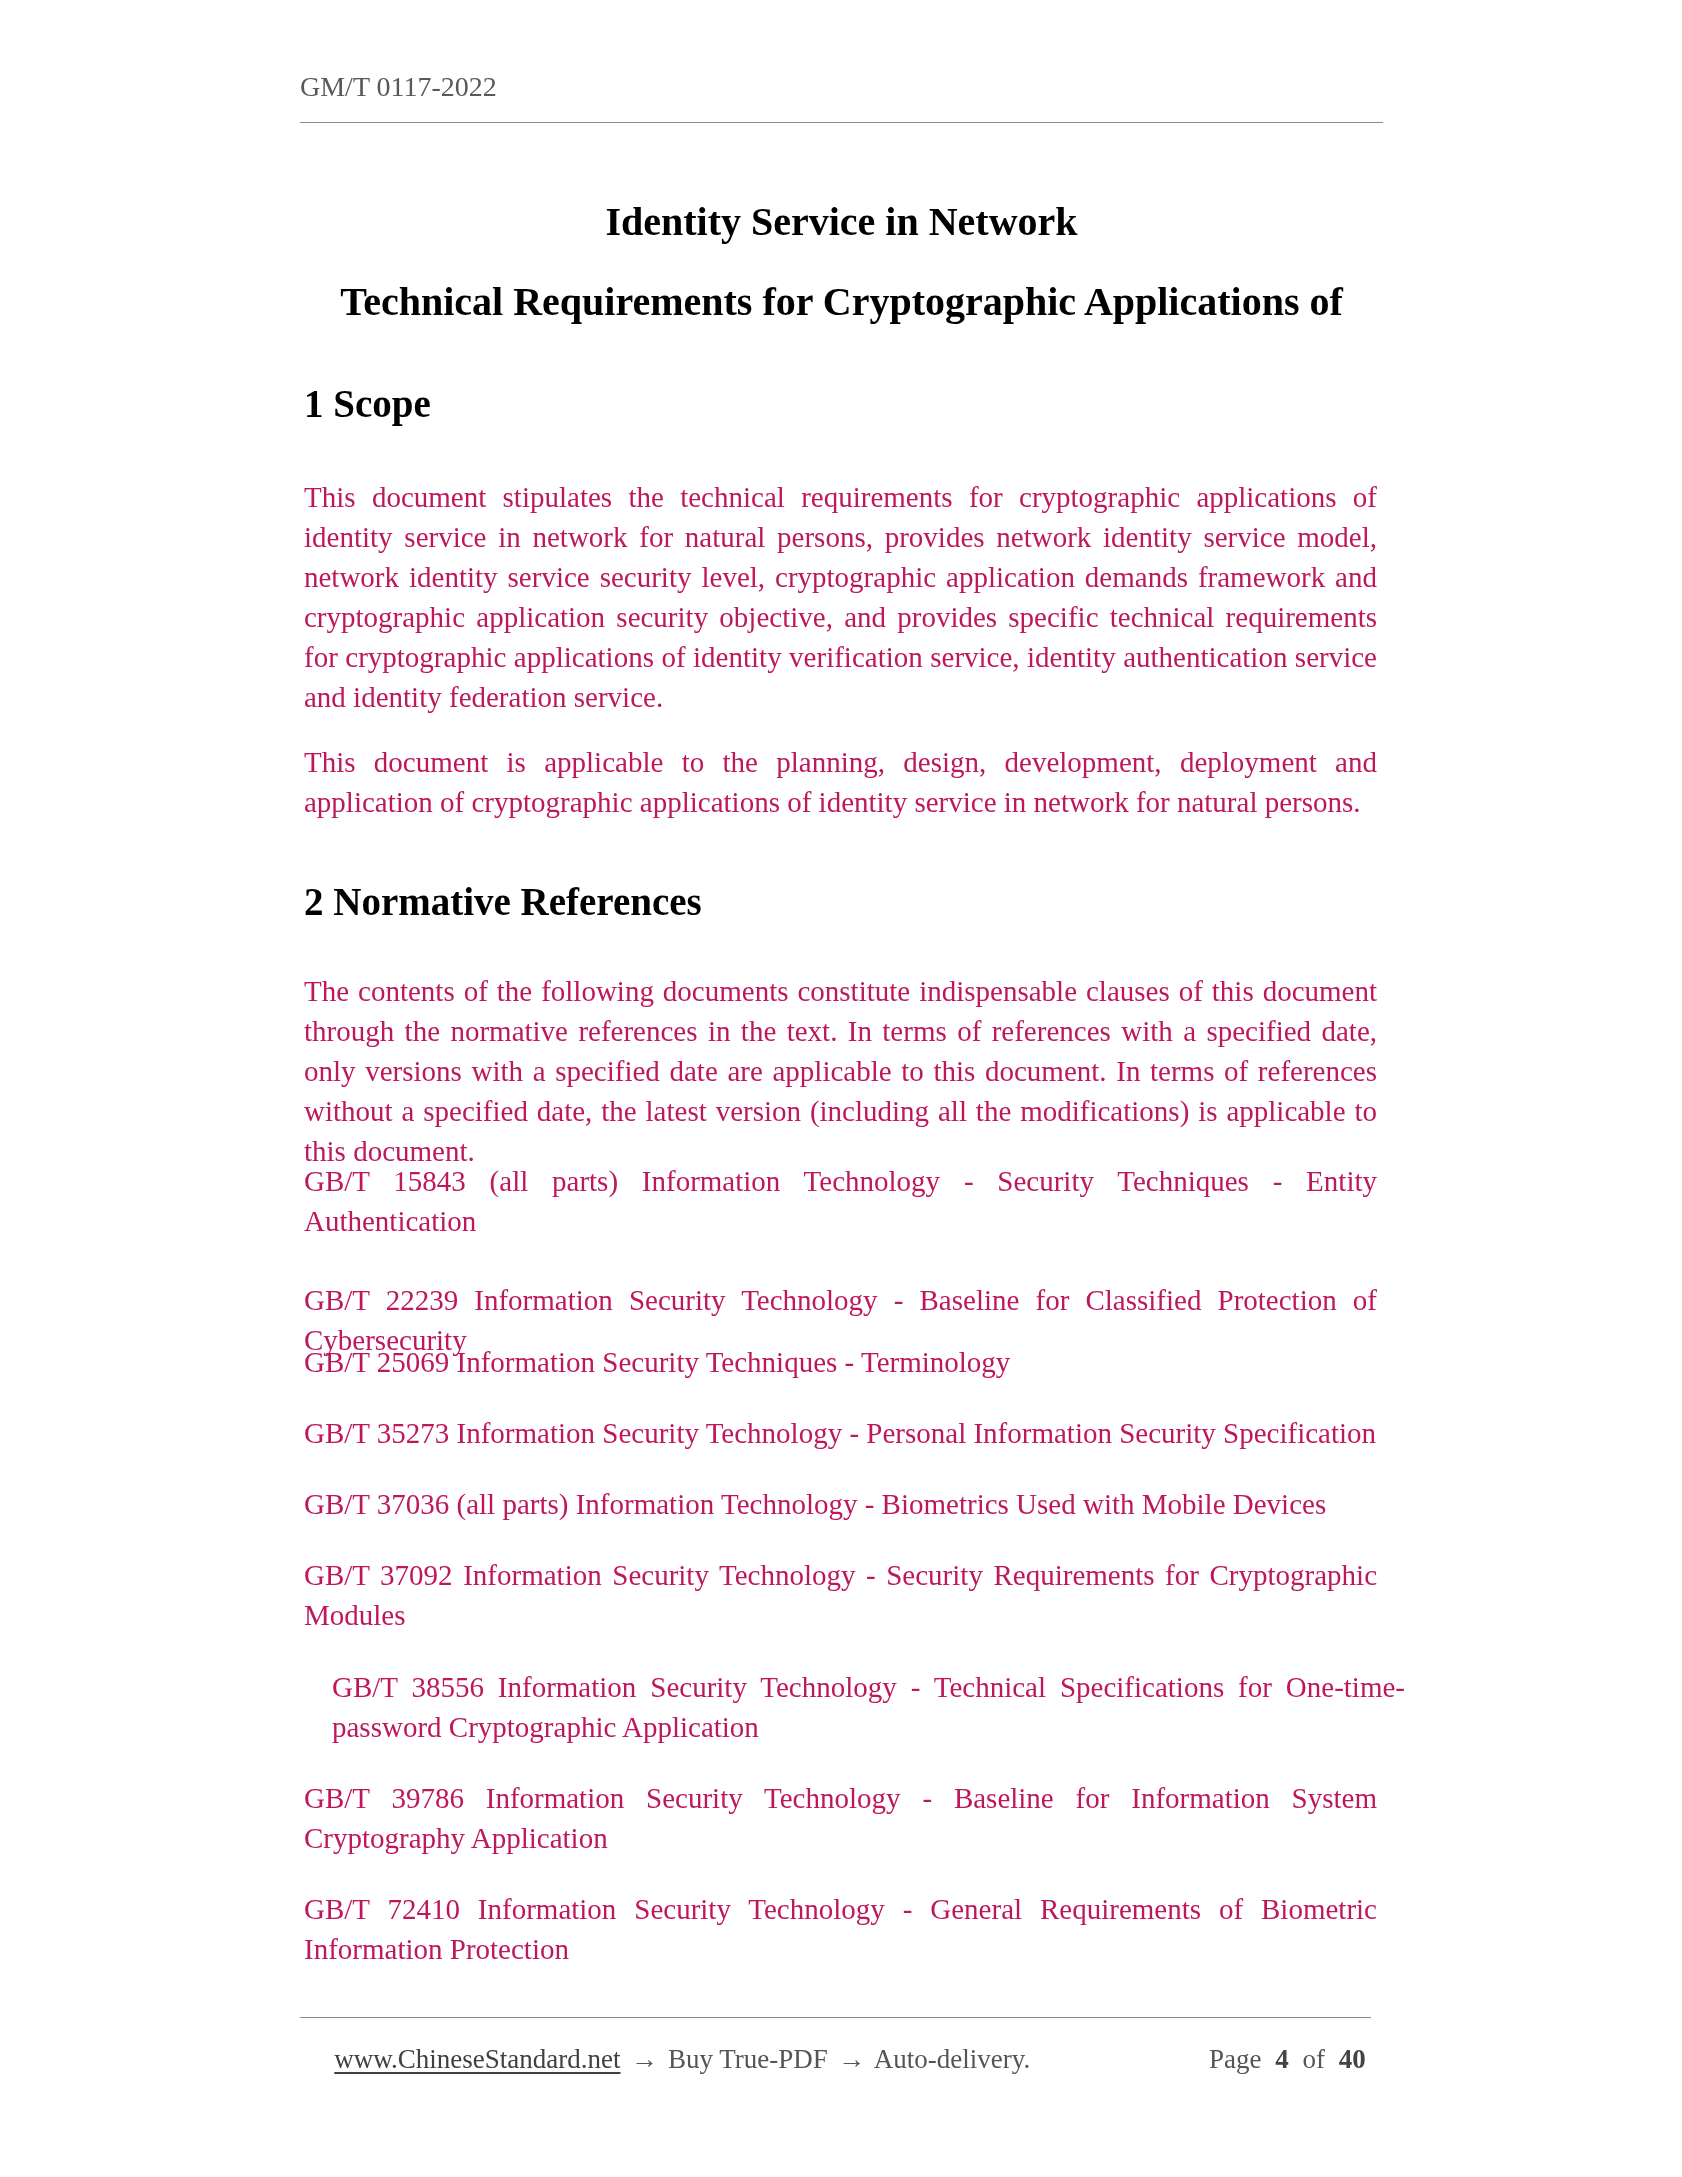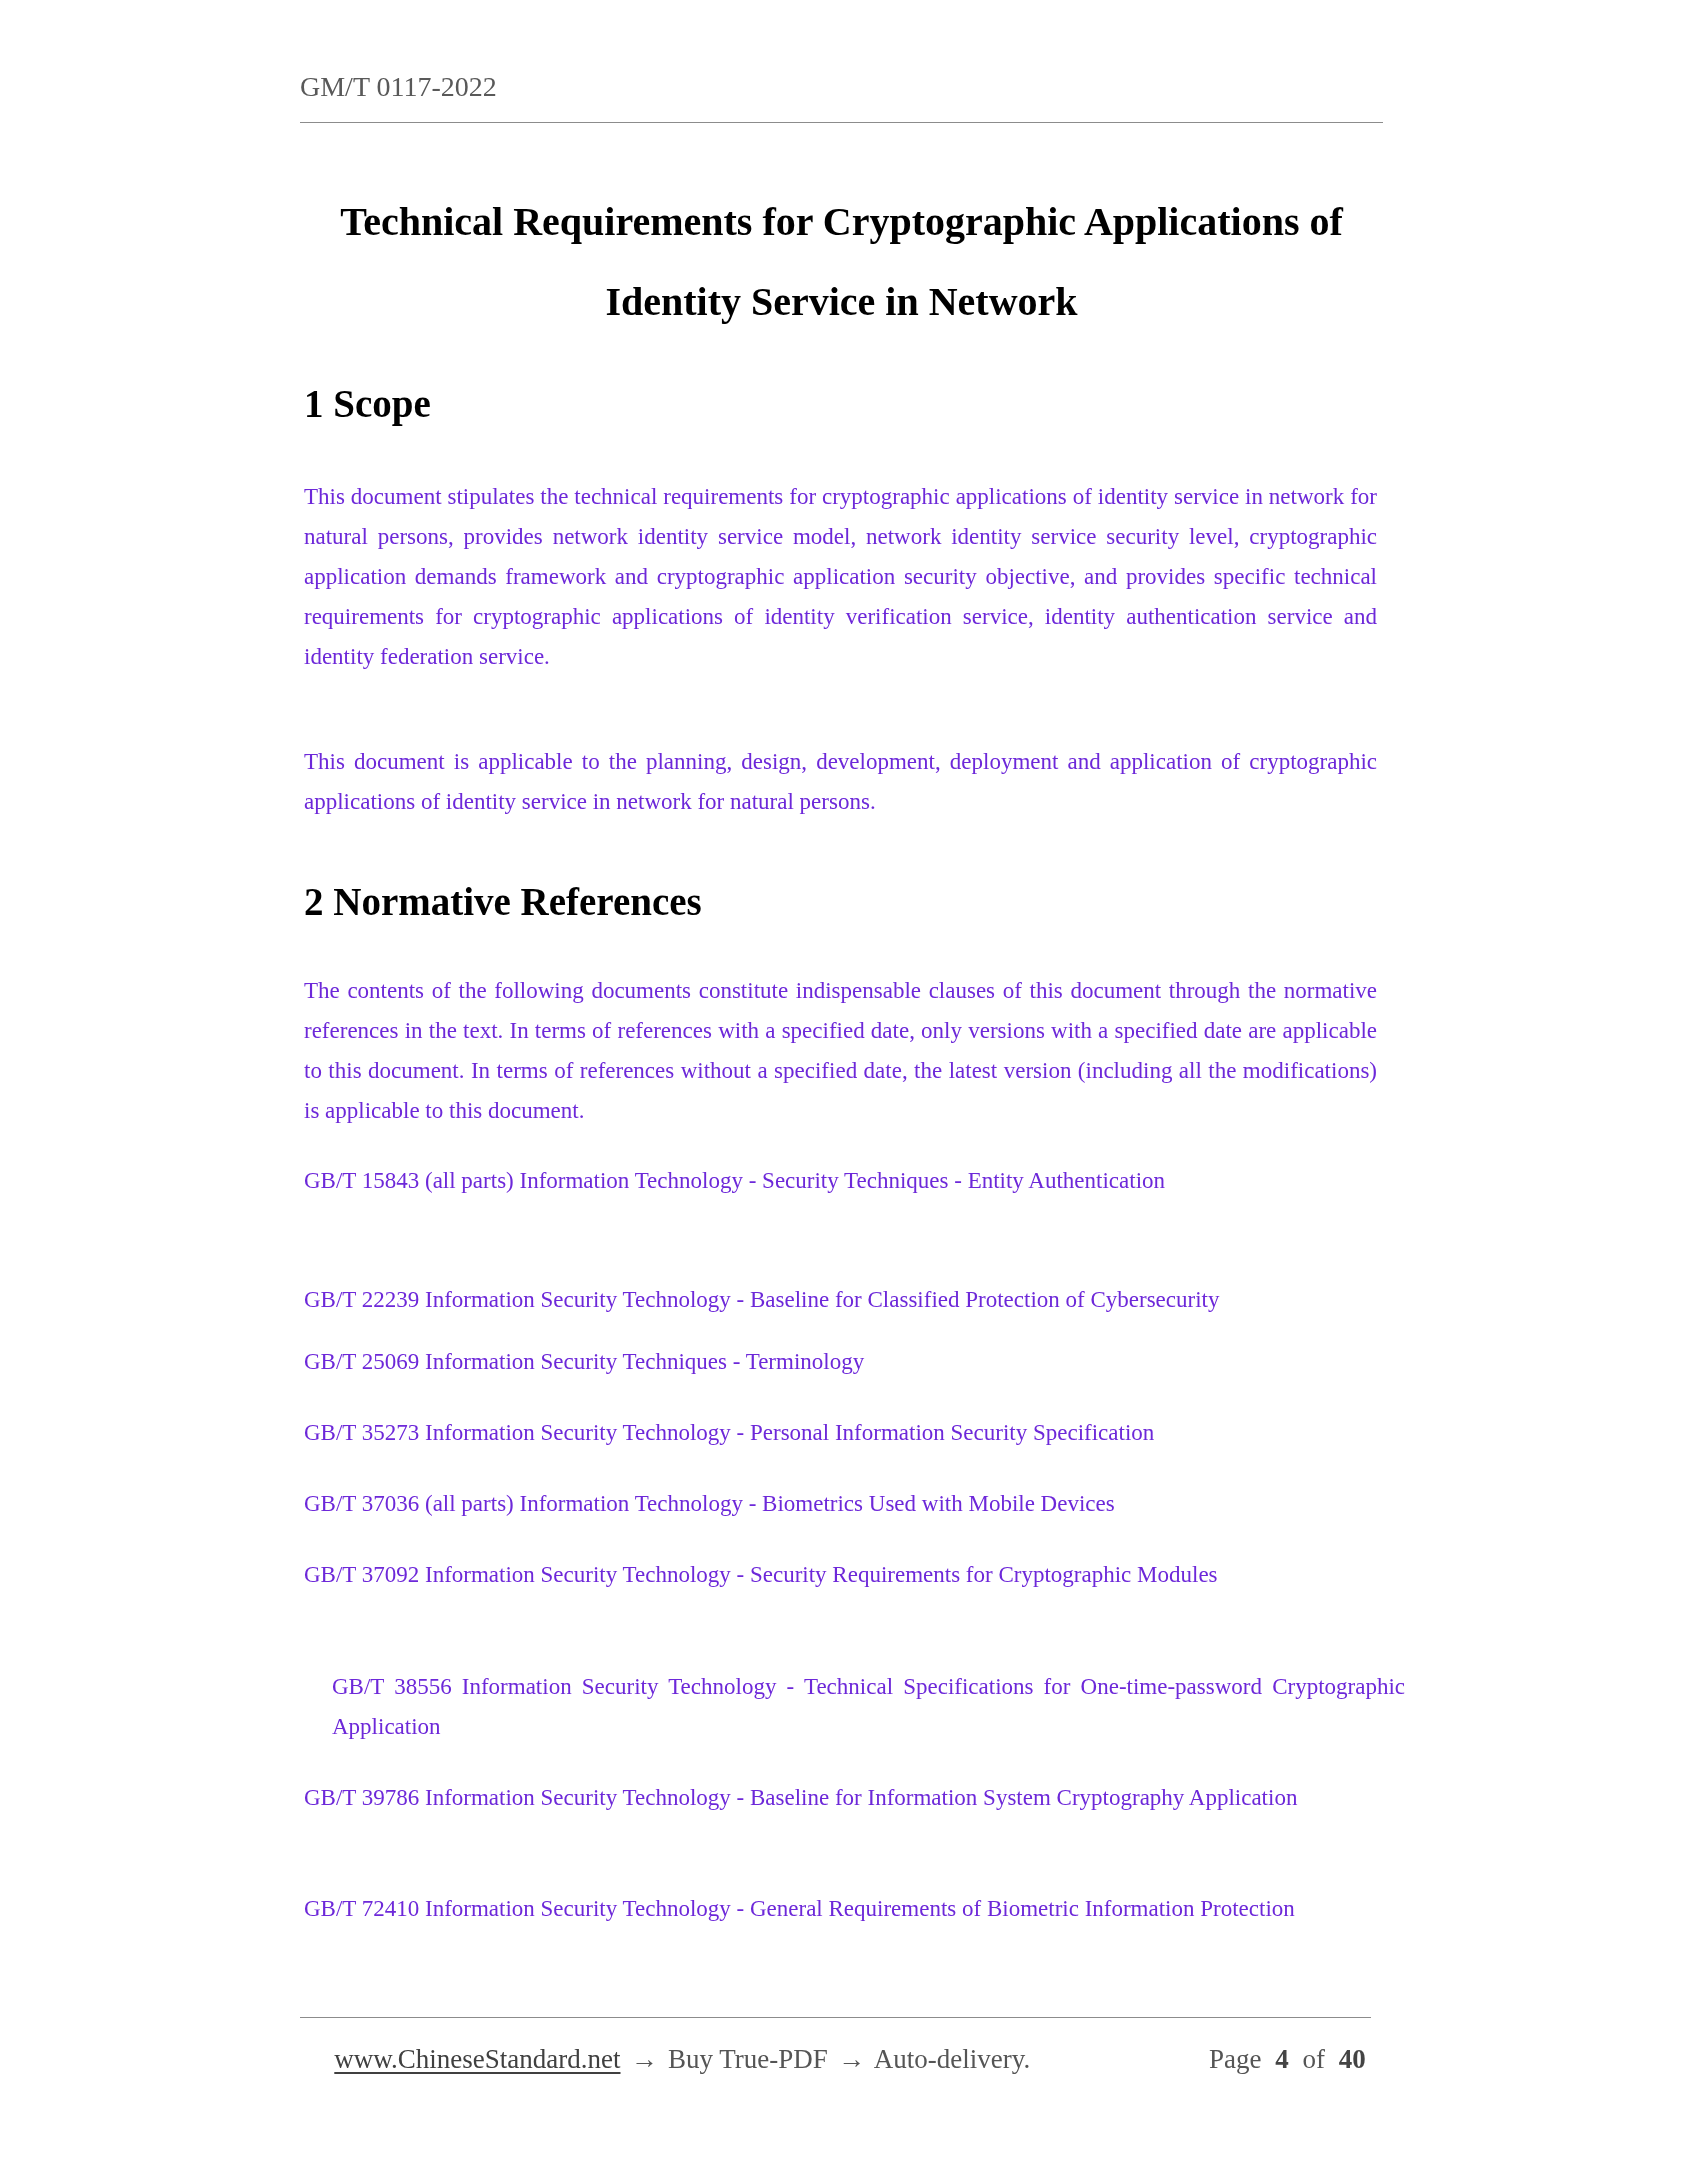--- a/index.html
+++ b/index.html
@@ -67,24 +67,24 @@
       font-size: 39px;
       line-height: 48px;
       color: #000000;
       white-space: nowrap;
     }
     .para {
       position: absolute;
       left: 0;
       width: 1073px;
       margin: 0;
-      font-size: 23px;
+      font-size: 29px;
       line-height: 40px;
       text-align: justify;
-      color: #6d28d9;
+      color: #be185d;
     }
     .page-footer {
       position: absolute;
       left: 300px;
       top: 2006px;
       width: 1071px;
       height: 78px;
     }
     .page-footer .rule {
       position: absolute;
@@ -127,22 +127,22 @@
   </style>
 </head>
 <body>
 
 <div class="page-header">
   <div class="doc-code">GM/T 0117-2022</div>
   <div class="rule"></div>
 </div>
 
 <h1 class="doc-title">
+  <span>Identity Service in Network</span>
   <span>Technical Requirements for Cryptographic Applications of</span>
-  <span>Identity Service in Network</span>
 </h1>
 
 <div class="content">
 
   <h2 class="section-heading" style="top:380px;">1 Scope</h2>
   <p class="para" style="top:477px;">This document stipulates the technical requirements for cryptographic applications of identity service in network for natural persons, provides network identity service model, network identity service security level, cryptographic application demands framework and cryptographic application security objective, and provides specific technical requirements for cryptographic applications of identity verification service, identity authentication service and identity federation service.</p>
   <p class="para" style="top:742px;">This document is applicable to the planning, design, development, deployment and application of cryptographic applications of identity service in network for natural persons.</p>
 
   <h2 class="section-heading" style="top:878px;">2 Normative References</h2>
   <p class="para" style="top:971px;">The contents of the following documents constitute indispensable clauses of this document through the normative references in the text. In terms of references with a specified date, only versions with a specified date are applicable to this document. In terms of references without a specified date, the latest version (including all the modifications) is applicable to this document.</p>

